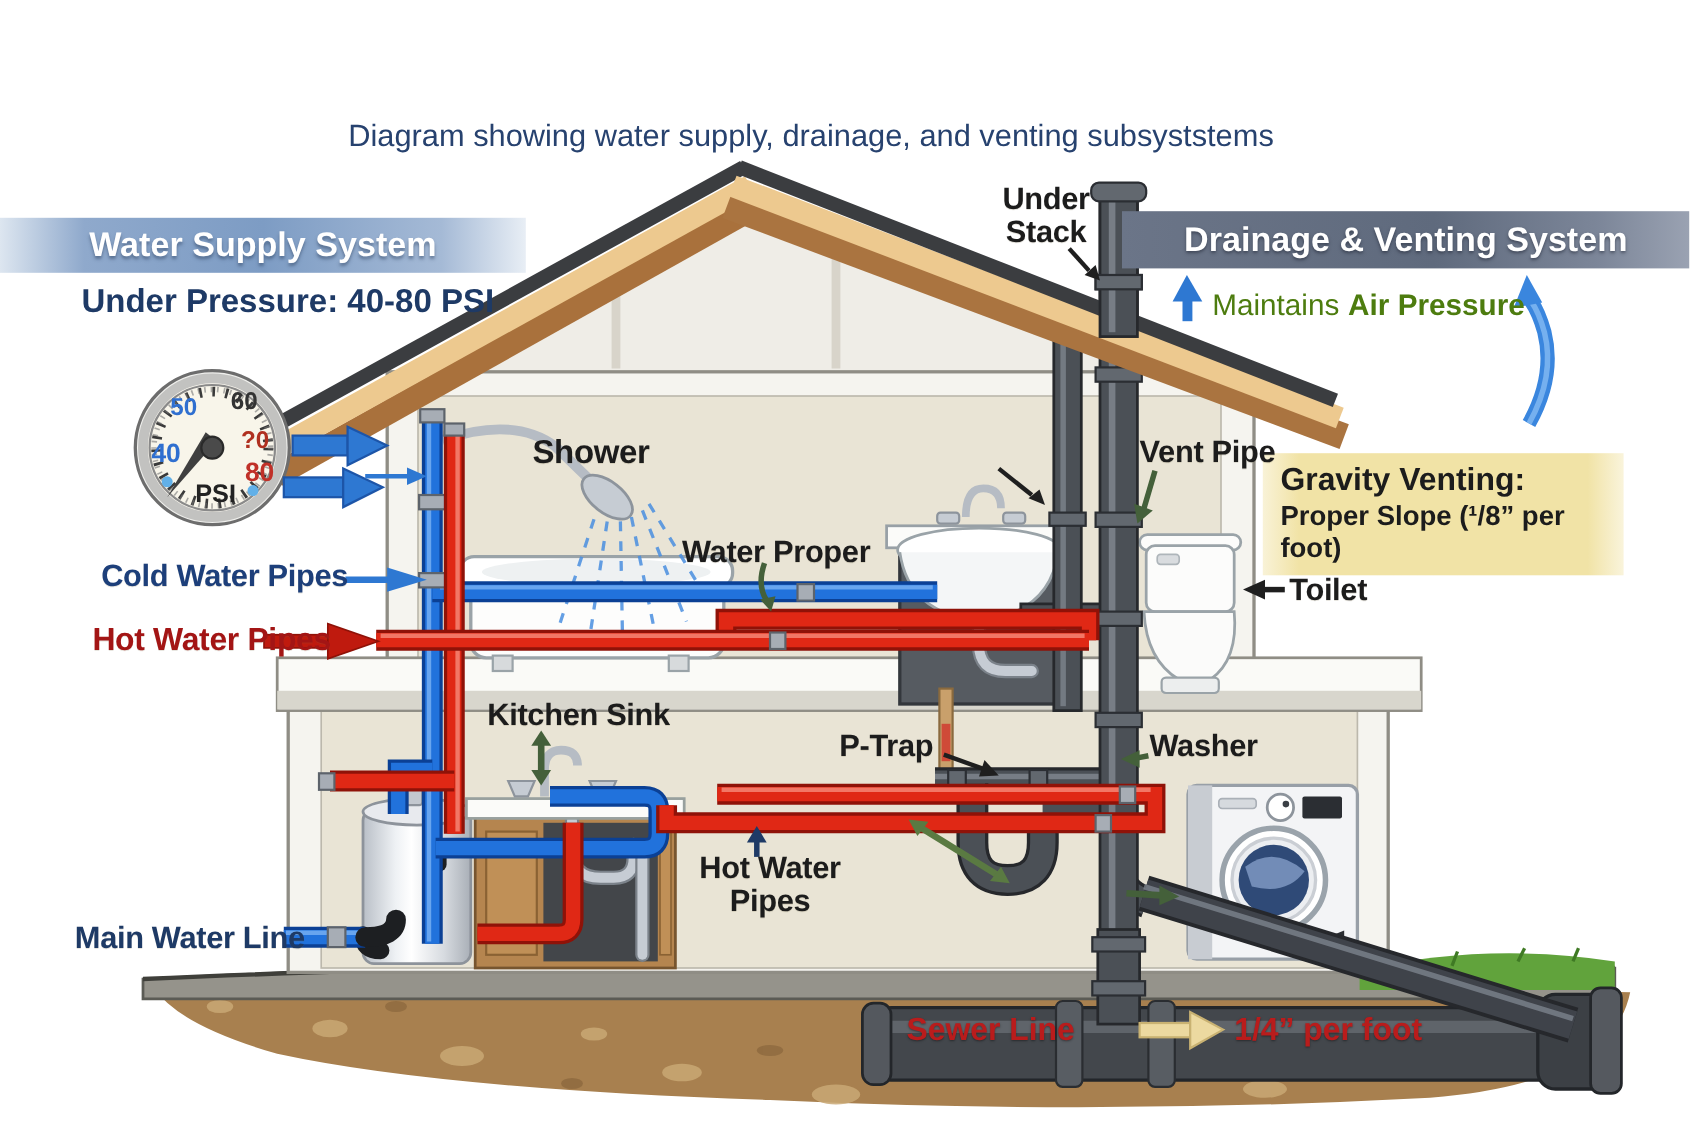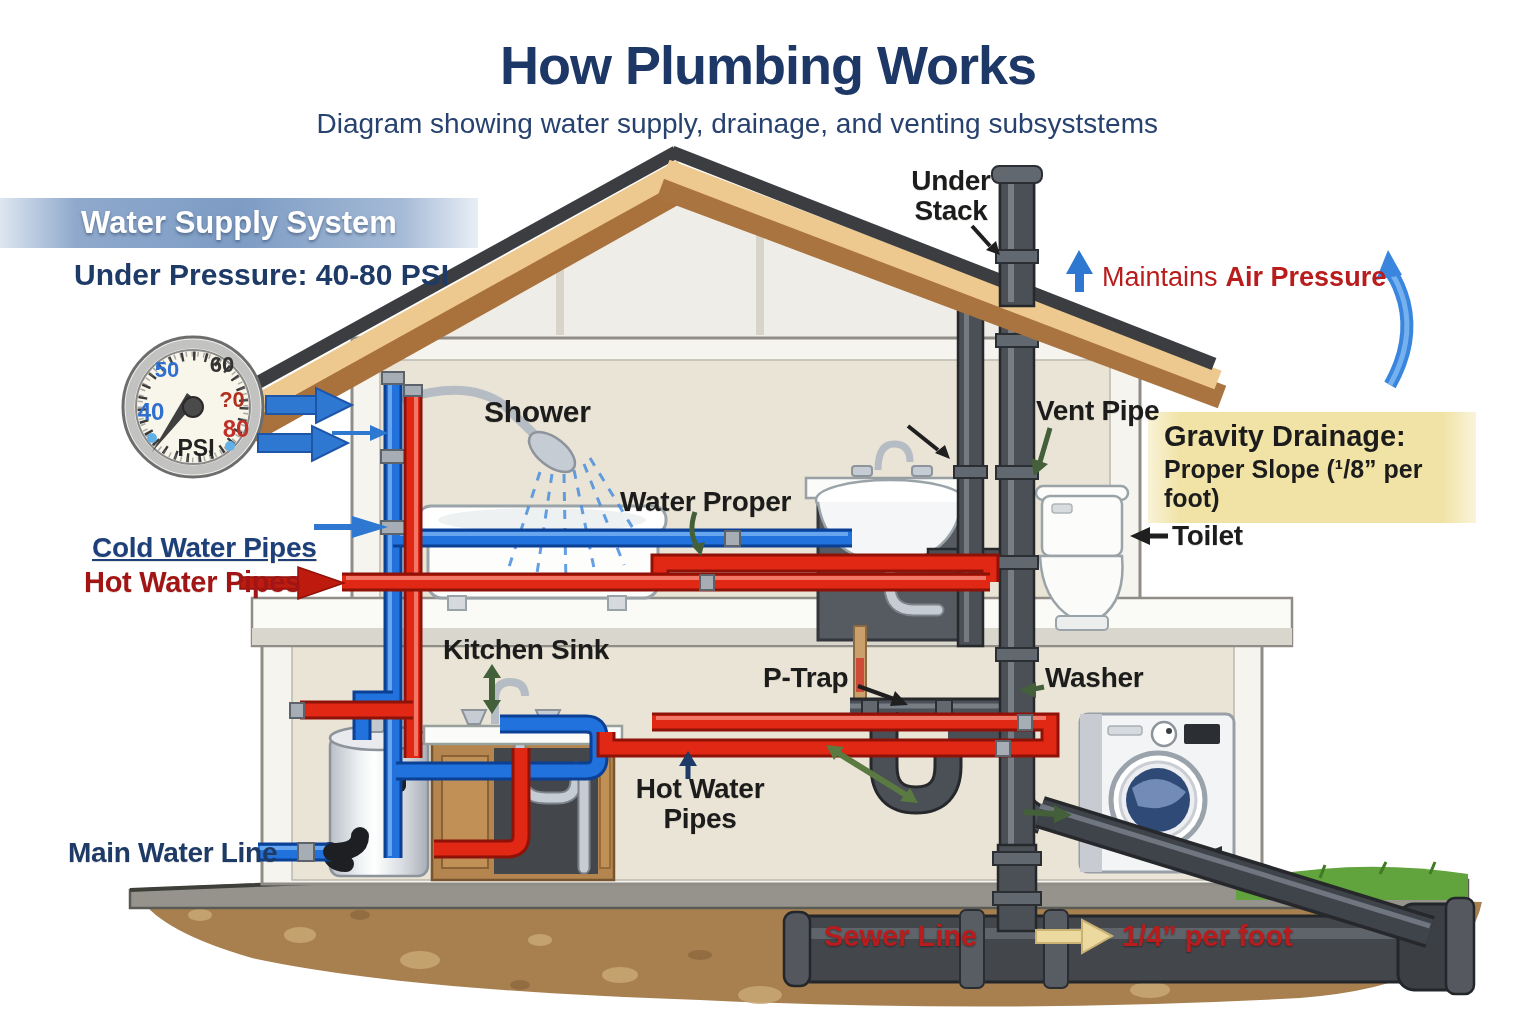--- a/index.html
+++ b/index.html
@@ -15,21 +15,21 @@
        font-weight:500;color:#27426f;}
   #banner-left{position:absolute;left:0;top:198px;width:478px;height:50px;display:flex;
        align-items:center;justify-content:center;font-size:31px;font-weight:700;color:#fff;
        text-shadow:0 2px 3px rgba(40,60,90,.5);
        background:linear-gradient(90deg,#dde6f0 0%,#8fa9cc 16%,#7d9cc4 50%,#a5bad6 84%,#e8eef5 100%);}
   #banner-right{position:absolute;left:1020px;top:192px;width:516px;height:52px;display:flex;
        align-items:center;justify-content:center;font-size:31px;font-weight:700;color:#fff;
        text-shadow:0 2px 3px rgba(30,35,50,.55);
        background:linear-gradient(90deg,#6b7588 0%,#5f6a7d 55%,#7c8699 84%,#9aa2b2 100%);}
   #under-pressure{position:absolute;left:74px;top:258px;font-size:30px;font-weight:800;color:#1e3a66;}
-  #maintains{position:absolute;left:1102px;top:262px;font-size:27px;color:#b91c1c;white-space:nowrap;}
+  #maintains{position:absolute;left:1102px;top:262px;font-size:27px;color:#4d7c0f;white-space:nowrap;}
   #maintains .pre{font-weight:500;margin-right:8px;}
   #maintains .bold{font-weight:800;}
   #gravity-box{position:absolute;left:1148px;top:412px;width:312px;padding:8px 0 10px 16px;
        background:linear-gradient(90deg,rgba(241,227,166,.45) 0%,#f1e3a6 10%,#f1e3a6 90%,rgba(241,227,166,.4) 100%);}
   #gravity-box .t1{font-size:29px;font-weight:800;color:#1c1c1c;}
   #gravity-box .t2{font-size:25px;font-weight:600;color:#1c1c1c;margin-top:2px;}
   .pipe-lbl-blue{color:#1d3f7a;}
   .pipe-lbl-red{color:#a31515;}
   .pipe-lbl-navy{color:#1e3a66;}
   .sewer-txt{position:absolute;font-size:29px;font-weight:700;color:#b91c1c;
@@ -405,48 +405,50 @@
     <path d="M1390,385 Q1414,342 1404,302 Q1399,284 1392,274" stroke="#3a86de" stroke-width="13" fill="none"></path>
     <path d="M1390,385 Q1414,342 1404,302 Q1399,284 1392,274" stroke="#85baf2" stroke-width="5" fill="none" opacity="0.8"></path>
     <polygon points="1388,250 1376,280 1402,275" fill="#3a86de"></polygon>
   </g>
   <g>
     <rect x="1036" y="930" width="46" height="13" fill="#ecd9a0" stroke="#c9b272" stroke-width="2"></rect>
     <polygon points="1112,936 1082,920 1082,953" fill="#ecd9a0" stroke="#c9b272" stroke-width="2"></polygon>
   </g>
 </svg>
 
-<div id="page-title">How Plumbing Works</div>
 <div id="page-subtitle">Diagram showing water supply, drainage, and venting subsyststems</div>
 
 <div id="banner-left">
   <span>Water Supply System</span>
 </div>
+<div id="banner-right">
+  <span>Drainage &amp; Venting System</span>
+</div>
 
 <div id="under-pressure">Under Pressure: 40-80 PSI</div>
 
 <div id="maintains">
   <span class="pre">Maintains</span><span class="bold">Air Pressure</span>
 </div>
 
 <div id="gravity-box">
-  <div class="t1">Gravity Drainage:</div>
+  <div class="t1">Gravity Venting:</div>
   <div class="t2">Proper Slope (¹/8” per foot)</div>
 </div>
 
 <div class="lbl center" style="left:903px;top:166px;width:96px;">Under Stack</div>
 <div class="lbl" style="left:484px;top:395px;font-size:30px;">Shower</div>
 <div class="lbl" style="left:1036px;top:395px;">Vent Pipe</div>
 <div class="lbl" style="left:620px;top:486px;">Water Proper</div>
 <div class="lbl" style="left:1172px;top:520px;">Toilet</div>
 <div class="lbl" style="left:443px;top:634px;">Kitchen Sink</div>
 <div class="lbl" style="left:763px;top:662px;">P-Trap</div>
 <div class="lbl" style="left:1045px;top:662px;">Washer</div>
 <div class="lbl center" style="left:630px;top:774px;width:140px;">Hot Water Pipes</div>
 
-<div class="lbl pipe-lbl-blue" style="left:92px;top:532px;text-decoration:underline;">Cold Water Pipes</div>
+<div class="lbl pipe-lbl-blue" style="left:92px;top:508px;">Cold Water Pipes</div>
 <div class="lbl pipe-lbl-red" style="left:84px;top:566px;font-size:29px;">Hot Water Pipes</div>
 <div class="lbl pipe-lbl-navy" style="left:68px;top:837px;">Main Water Line</div>
 
 <div class="sewer-txt" style="left:824px;top:920px;">Sewer Line</div>
 <div class="sewer-txt" style="left:1122px;top:920px;">1/4” per foot</div>
 
 </div>
 
 </body></html>

